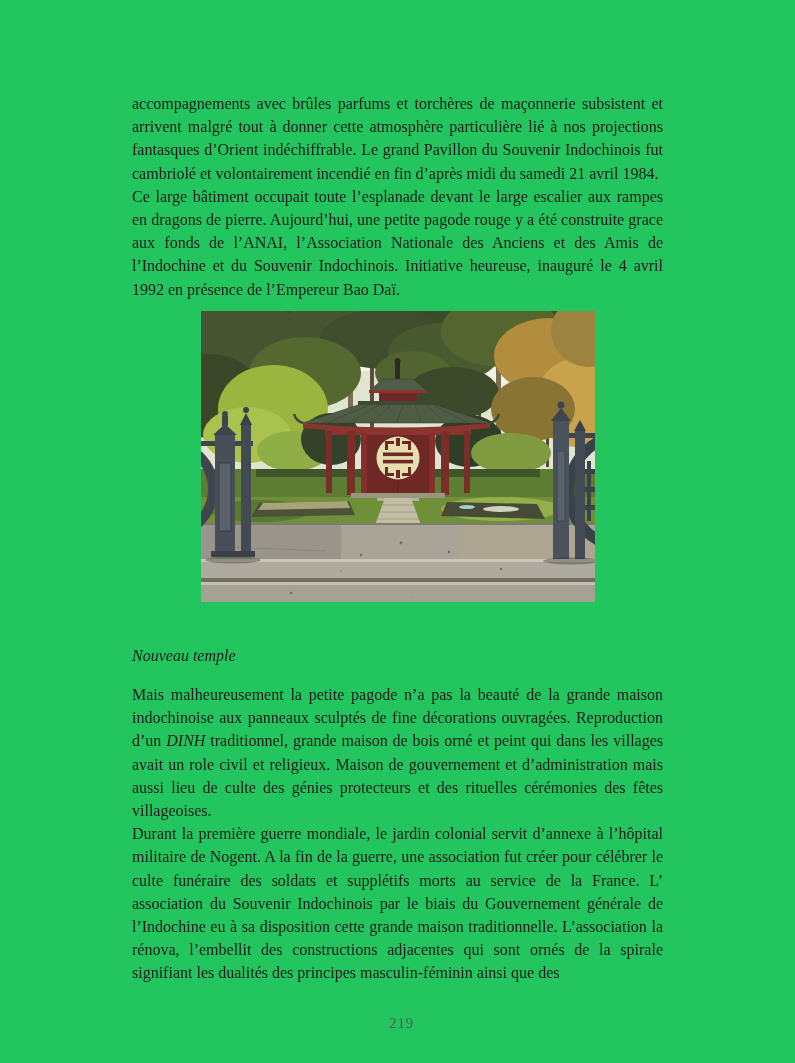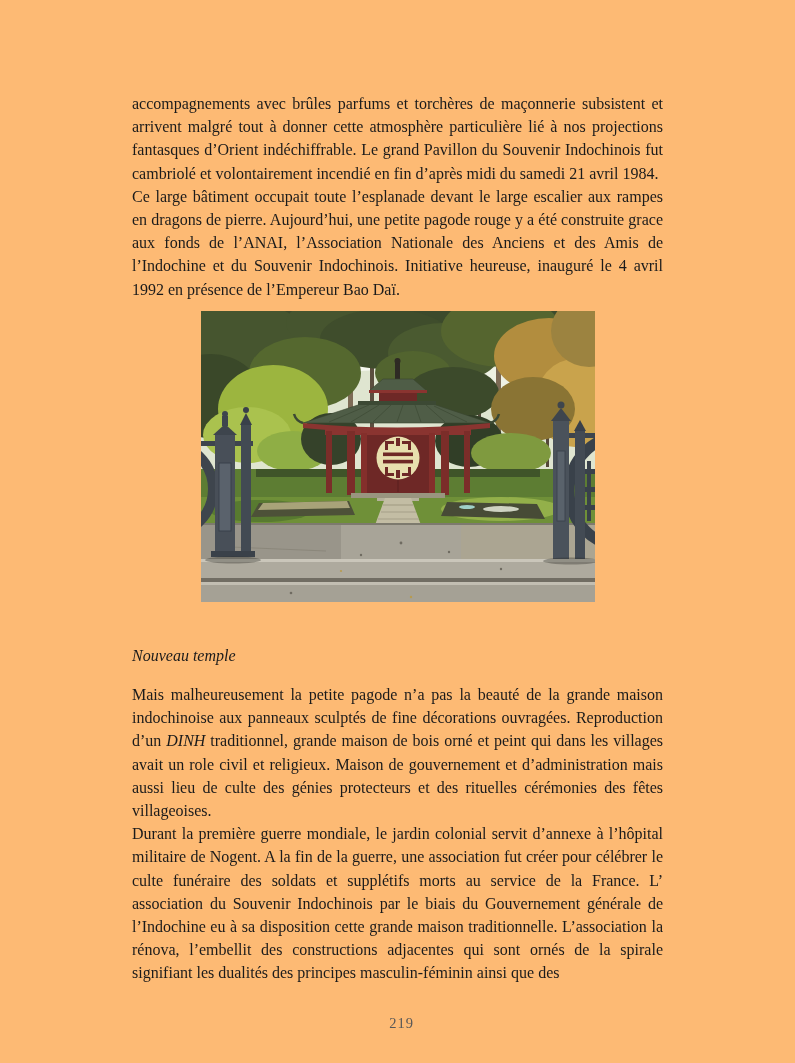--- a/index.html
+++ b/index.html
@@ -1,19 +1,19 @@
 <!DOCTYPE html>
 <html><head>
 <meta charset="utf-8">
 <style>
   html,body{margin:0;padding:0;background:#ffffff;}
   .page{
     position:relative;
     width:795px;height:1063px;
-    background:#fdba74;
+    background:#22c55e;
     overflow:hidden;
     font-family:"Liberation Serif","DejaVu Serif",serif;
     color:#1b1b1b;
   }
   .text-block{
     position:absolute;
     left:132px;top:92px;width:531px;
   }
   .text-block p{
     margin:0;

